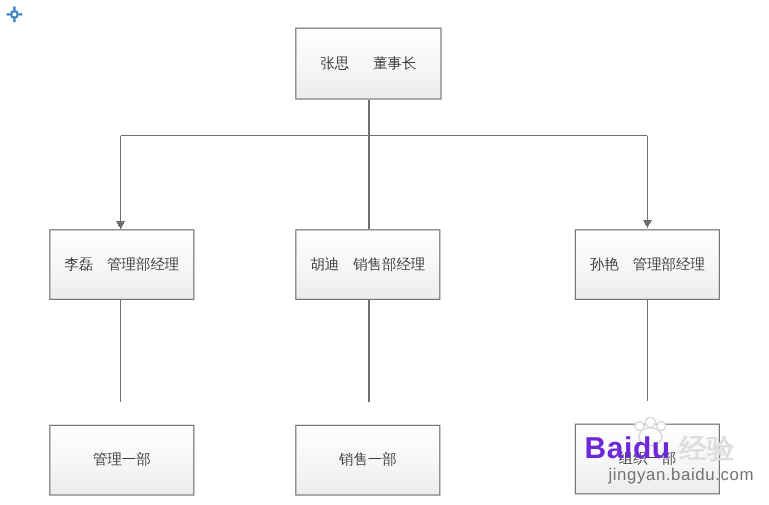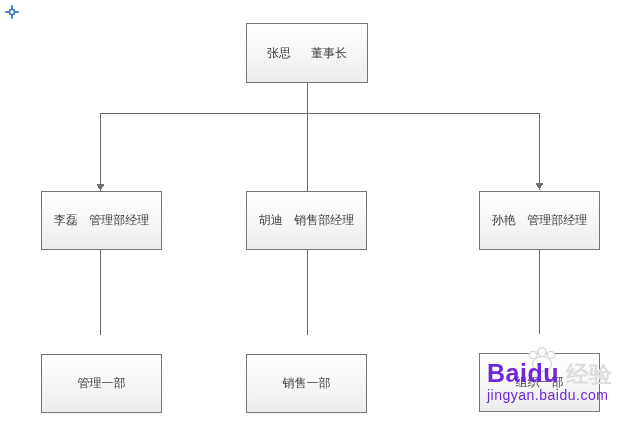--- a/index.html
+++ b/index.html
@@ -71,23 +71,24 @@
   }
   .wm-jy {
     position: relative;
     font-size: 23px;
     font-weight: bold;
     color: #dedede;
     margin-left: 7px;
   }
   .wm-line2 {
     font-size: 14px;
-    color: #6d28d9;
+    color: #737373;
     letter-spacing: 0.5px;
     margin-top: 1px;
+    margin-left: 20px;
   }
 </style>
 </head>
 <body>
 
 <div class="canvas">
 
   <svg class="anchor" width="16" height="16" viewBox="0 0 16 16">
     <line x1="8" y1="1.5" x2="8" y2="14.5" stroke="#3e7fc1" stroke-width="2"></line>
     <line x1="1.5" y1="8" x2="14.5" y2="8" stroke="#3e7fc1" stroke-width="2"></line>

